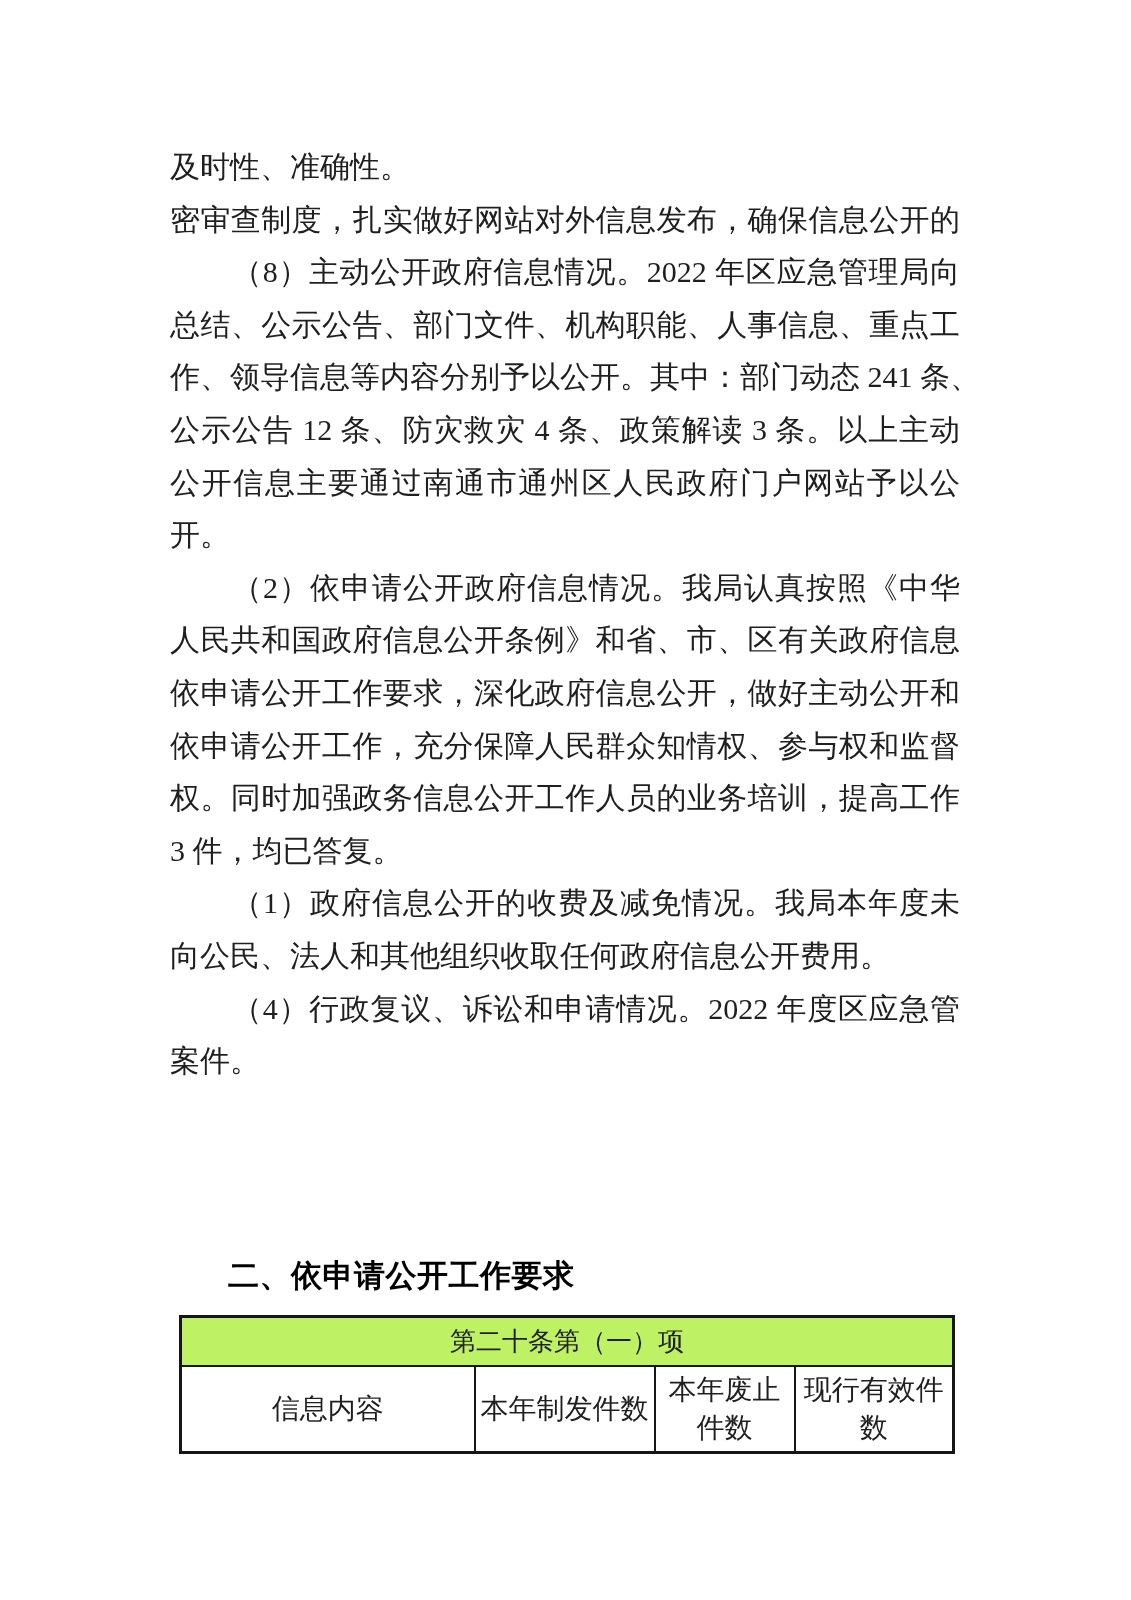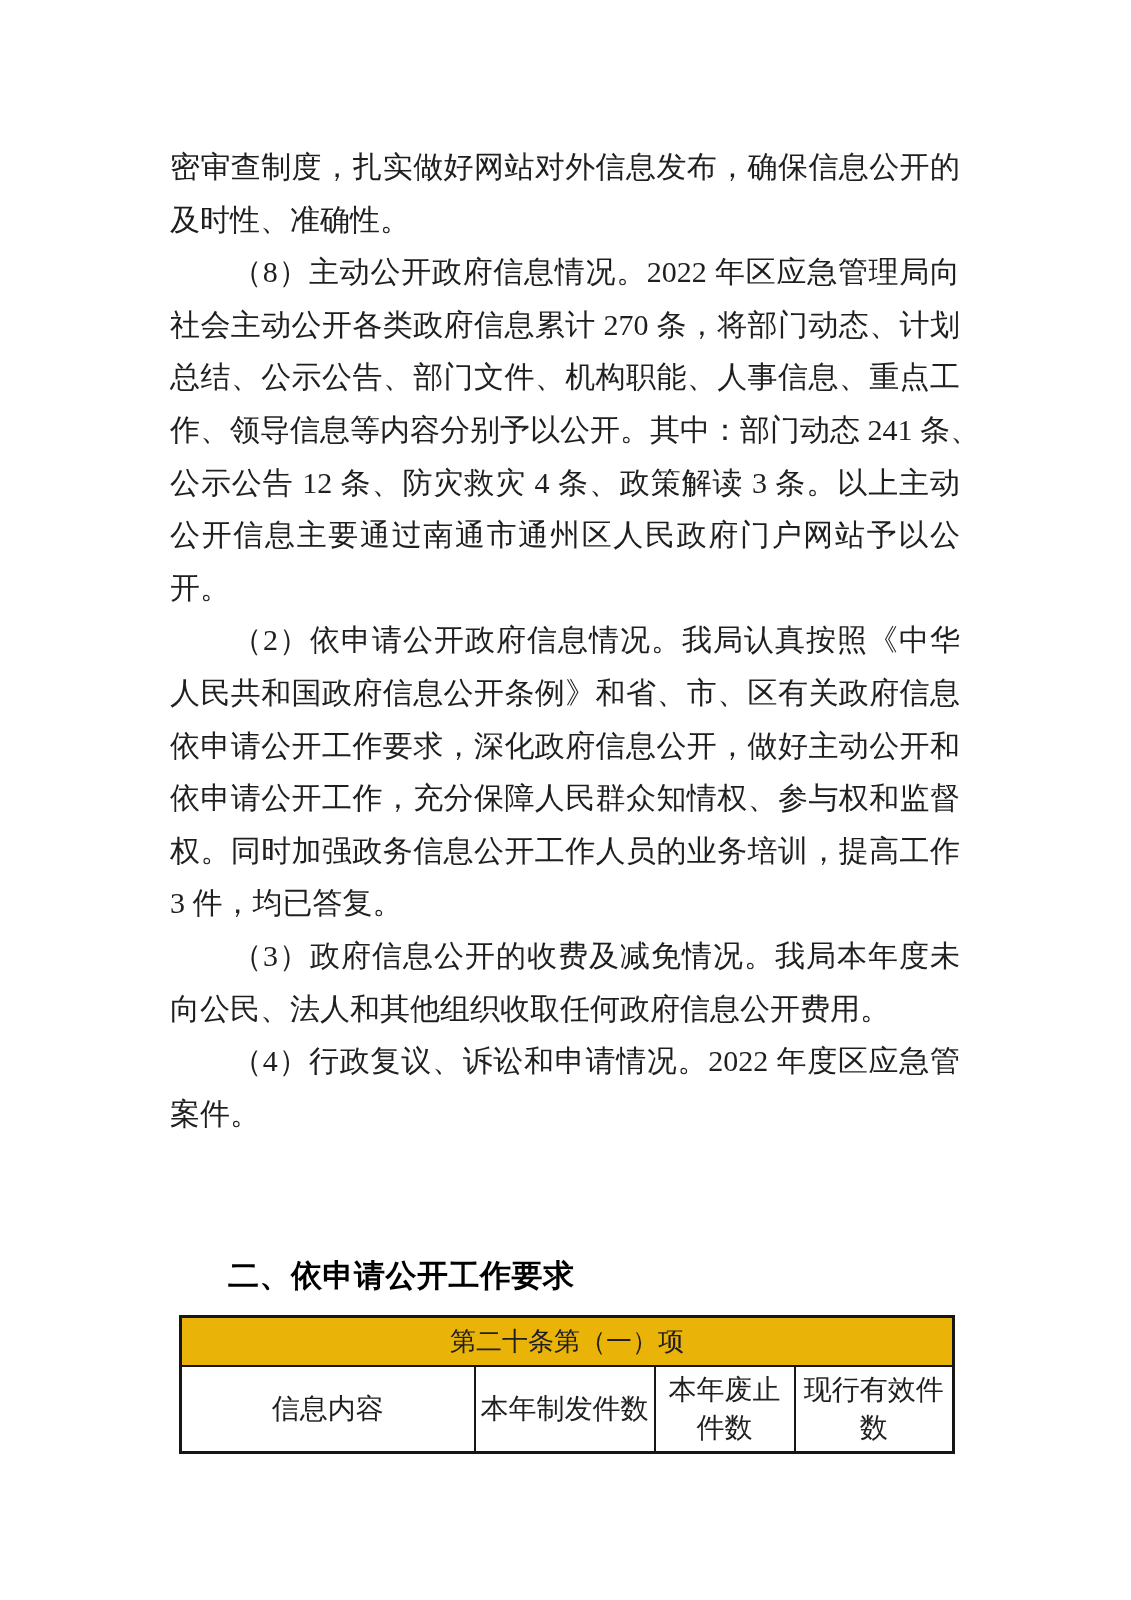--- a/index.html
+++ b/index.html
@@ -54,53 +54,52 @@
     color: #1f1f1f;
   }
   table.disclosure td {
     border: 2px solid #161616;
     text-align: center;
     vertical-align: middle;
     padding: 0;
   }
   table.disclosure { border: 3px solid #161616; }
   td.title-cell {
-    background: #eab308;
+    background: #bef264;
     height: 47px;
     font-size: 26px;
     border-bottom: 2px solid #161616;
   }
   tr.cols-row td {
     height: 84px;
     font-size: 28px;
     background: #ffffff;
   }
 </style>
 </head>
 <body>
 
 <div class="page">
 
   <div class="body-text">
+    <div class="ln l">及时性、准确性。</div>
     <div class="ln j">密审查制度，扎实做好网站对外信息发布，确保信息公开的</div>
-    <div class="ln l">及时性、准确性。</div>
     <div class="ln j ind">（8）主动公开政府信息情况。2022 年区应急管理局向</div>
-    <div class="ln j">社会主动公开各类政府信息累计 270 条，将部门动态、计划</div>
     <div class="ln j">总结、公示公告、部门文件、机构职能、人事信息、重点工</div>
     <div class="ln j">作、领导信息等内容分别予以公开。其中：部门动态 241 条、</div>
     <div class="ln j">公示公告 12 条、防灾救灾 4 条、政策解读 3 条。以上主动</div>
     <div class="ln j">公开信息主要通过南通市通州区人民政府门户网站予以公</div>
     <div class="ln l">开。</div>
     <div class="ln j ind">（2）依申请公开政府信息情况。我局认真按照《中华</div>
     <div class="ln j">人民共和国政府信息公开条例》和省、市、区有关政府信息</div>
     <div class="ln j">依申请公开工作要求，深化政府信息公开，做好主动公开和</div>
     <div class="ln j">依申请公开工作，充分保障人民群众知情权、参与权和监督</div>
     <div class="ln j">权。同时加强政务信息公开工作人员的业务培训，提高工作</div>
     <div class="ln l">3 件，均已答复。</div>
-    <div class="ln j ind">（3）政府信息公开的收费及减免情况。我局本年度未</div>
+    <div class="ln j ind">（1）政府信息公开的收费及减免情况。我局本年度未</div>
     <div class="ln l">向公民、法人和其他组织收取任何政府信息公开费用。</div>
     <div class="ln j ind">（4）行政复议、诉讼和申请情况。2022 年度区应急管</div>
     <div class="ln l">案件。</div>
   </div>
 
   <div class="section-heading">二、依申请公开工作要求</div>
 
   <table class="disclosure">
     <colgroup>
       <col style="width:294px">

